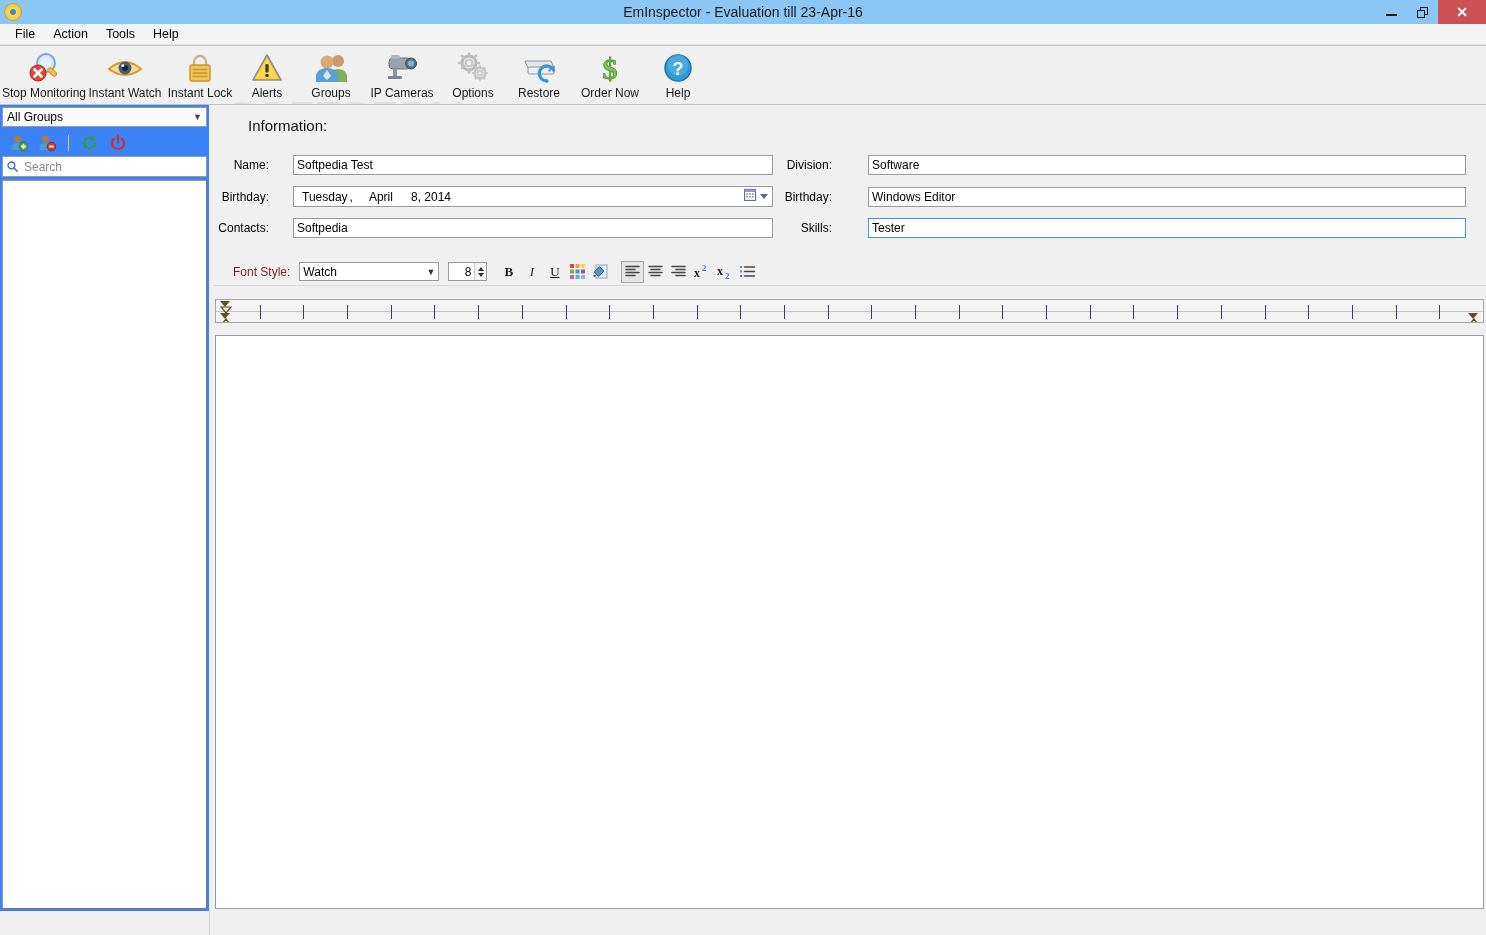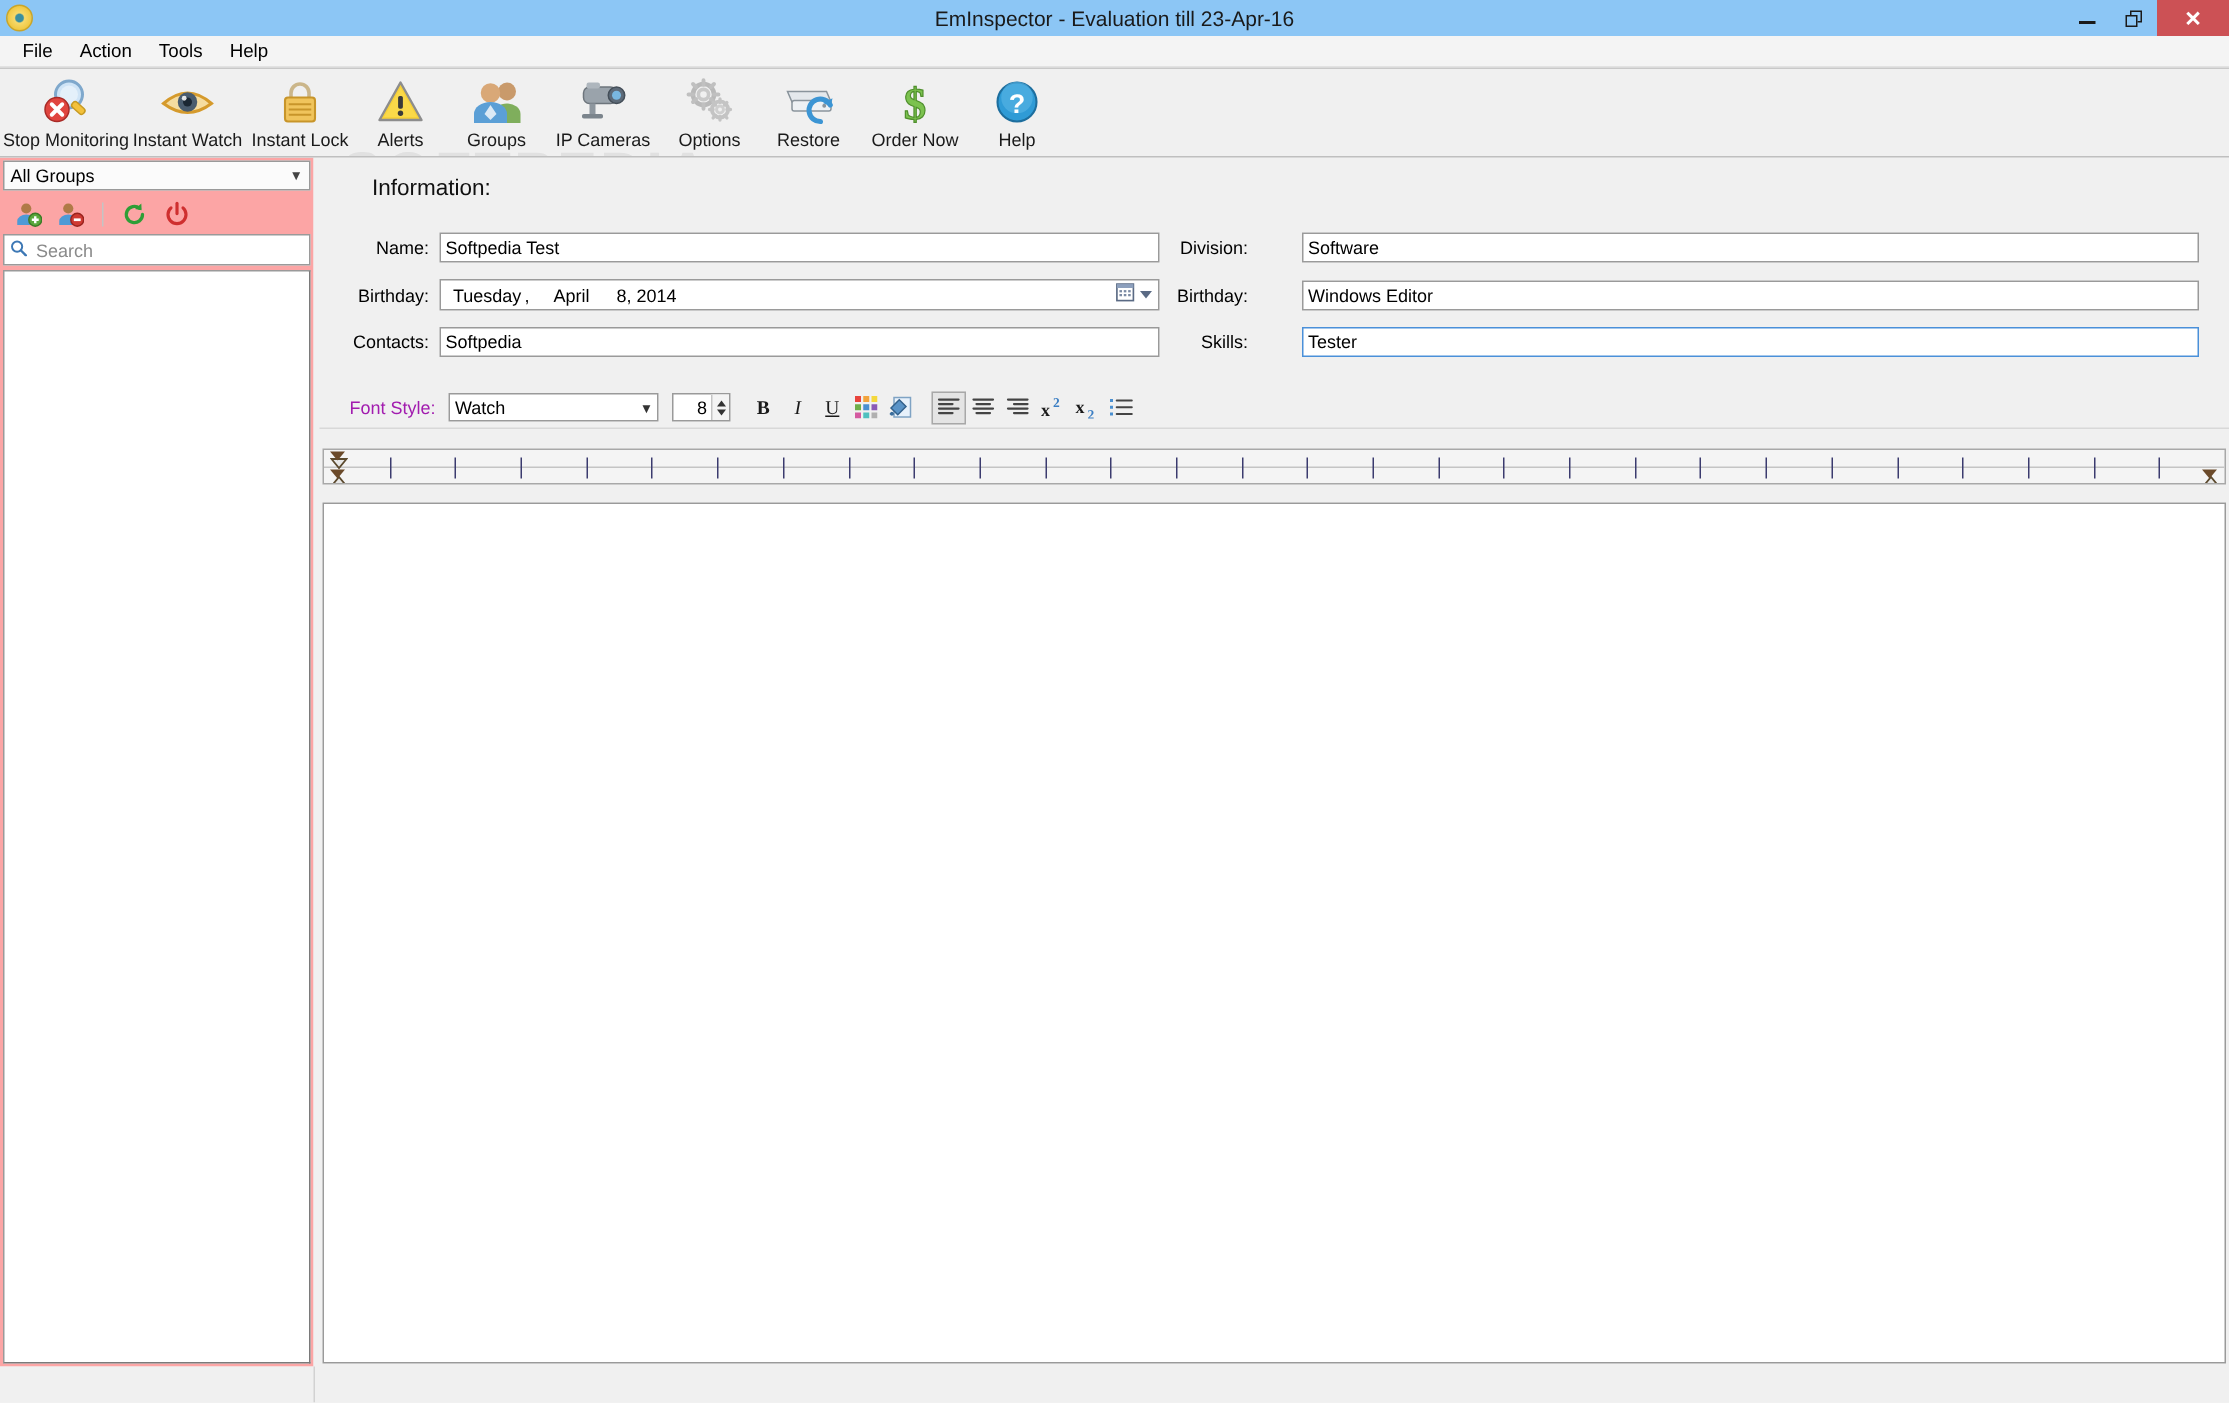--- a/index.html
+++ b/index.html
@@ -95,21 +95,21 @@
   }
   .tb-ico { height: 34px; display: flex; align-items: center; justify-content: center; }
   .tb-label { font-size: 12px; color: #1a1a1a; margin-top: 1px; white-space: nowrap; }
 
   
   .body { flex: 1; display: flex; min-height: 0; }
 
   
   .sidebar {
     width: 209px; min-width: 209px;
-    background: #fca5a5;
+    background: #3b82f6;
     display: flex; flex-direction: column;
     padding: 2px 2px 0 2px;
   }
   .group-select {
     height: 20px; background: #fbfbfb;
     border: 1px solid #9a9a9a;
     display: flex; align-items: center;
     padding: 0 4px; font-size: 12px; color: #000;
     margin-bottom: 3px;
   }
@@ -150,21 +150,21 @@
   }
   .form-grid {
     display: grid;
     grid-template-columns: 80px 480px 66px 1fr;
     row-gap: 11px; column-gap: 0;
     padding: 0 20px 0 0;
     align-items: center;
   }
   .fld-label {
     font-size: 12px; color: #000; text-align: right;
-    padding-right: 7px;
+    padding-right: 24px;
   }
   .fld-label.col2 { text-align: right; padding-right: 7px; }
   .txtfield {
     height: 20px; background: #fff;
     border: 1px solid #9a9a9a;
     font-size: 12px; color: #000;
     display: flex; align-items: center; padding: 0 3px;
     font-family: "Liberation Sans", sans-serif;
     width: 100%;
   }
@@ -186,21 +186,21 @@
   .right-col { padding-right: 0px; margin-left: 29px; }
 
   
   .fonttoolbar {
     height: 28px; min-height: 28px;
     display: flex; align-items: center;
     padding-left: 20px; gap: 0px;
     border-bottom: 1px solid #d8d8d8;
     margin-top: 9px;
   }
-  .ft-label { font-size: 12px; color: #a21caf; margin-right: 9px; }
+  .ft-label { font-size: 12px; color: #7f1d1d; margin-right: 9px; }
   .ft-select {
     width: 140px; height: 19px; background: #fff; border: 1px solid #9a9a9a;
     display: flex; align-items: center; padding: 0 3px;
     font-size: 12px; color: #000; margin-right: 9px;
   }
   .ft-select .caret { margin-left: auto; font-size: 9px; color: #333; }
   .ft-spin {
     width: 39px; height: 19px; background: #fff; border: 1px solid #9a9a9a;
     display: flex; align-items: center; font-size: 12px; color: #000;
     margin-right: 10px;

